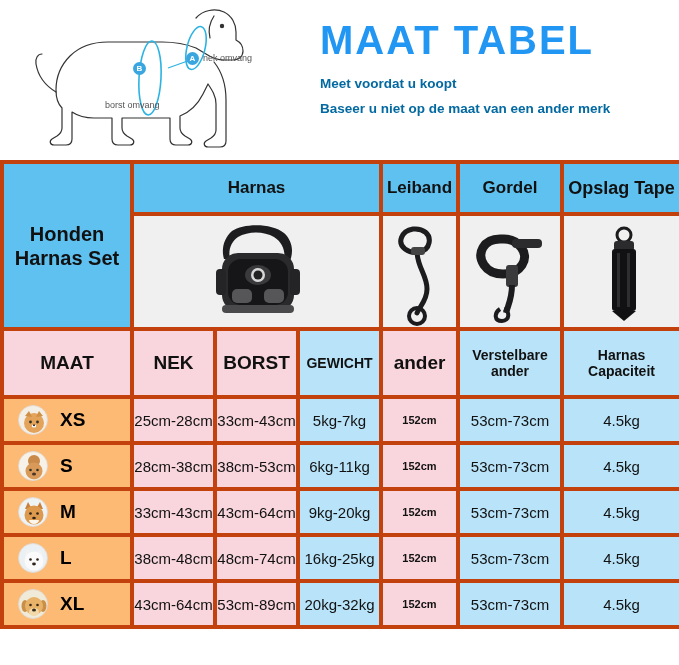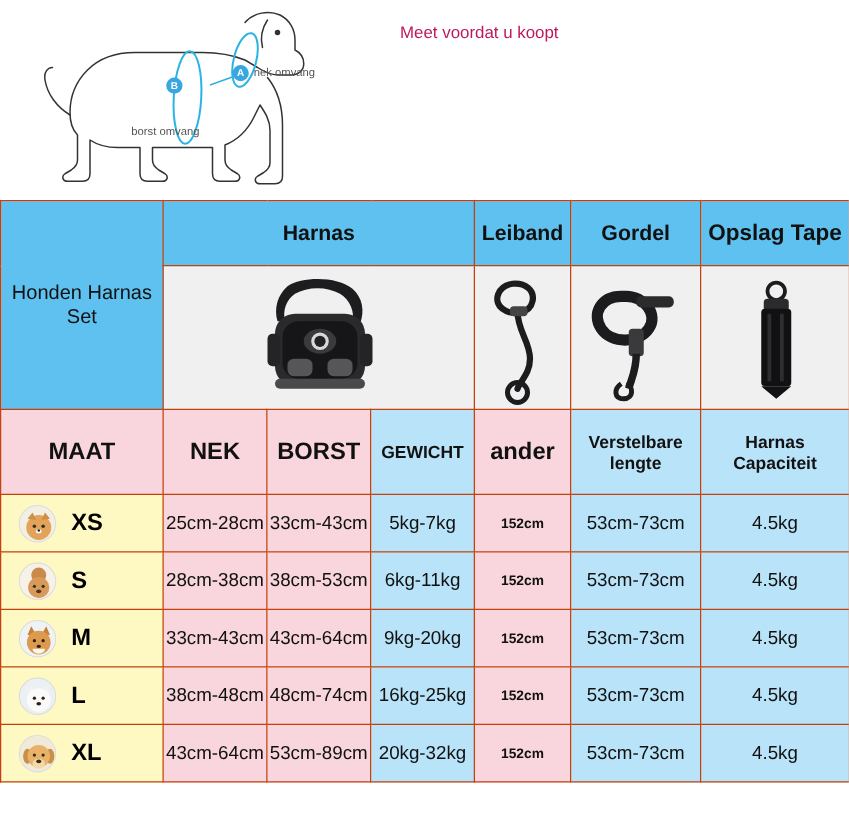--- a/index.html
+++ b/index.html
@@ -52,53 +52,54 @@
   }
   .maat-title {
     color: #2196f3;
     font-size: 40px;
     font-weight: bold;
     letter-spacing: 2px;
     line-height: 1.1;
     margin-bottom: 14px;
   }
   .sub {
-    color: #be185d;
+    color: #0369a1;
     font-size: 13.5px;
     margin-bottom: 10px;
+    font-weight: bold;
   }
 
   
   table.sizechart {
     border-collapse: collapse;
     width: 679px;
     table-layout: fixed;
   }
   table.sizechart td, table.sizechart th {
-    border: 1px solid #c2410c;
+    border: 4px solid #c2410c;
     padding: 0;
     text-align: center;
     vertical-align: middle;
   }
   .blue { background: #5ec1f0; color: #111; }
   .pink { background: #f9d6dd; color: #111; }
   .lblue { background: #b8e3f8; color: #111; }
   .grey { background: #f0f0f0; }
-  .white { background: #fef9c3; }
+  .white { background: #fdba74; }
 
   .r1 { height: 52px; }
   .r2 { height: 115px; }
   .r3 { height: 68px; border-radius: 22px; }
   .rdata { height: 46px; }
 
   .hdr-prod { font-size: 17px; font-weight: bold; }
   .hdr-prod.small { font-size: 18px; line-height: 1.15; }
   .corner {
-    font-size: 16px;
-    font-weight: normal;
+    font-size: 20px;
+    font-weight: bold;
     line-height: 1.2;
   }
   .colhdr { font-size: 14px; font-weight: bold; line-height: 1.15; }
   .colhdr.lg { font-size: 19px; }
   .cell { font-size: 15px; }
   .cell.big { font-size: 11px; font-weight: bold; }
   .sizename { font-size: 19px; font-weight: bold; }
 
   .sizecell {
     display: flex;
@@ -172,21 +173,23 @@
           <path d="M168 68 L196 58" stroke-width="1.2"></path>
         </g>
       </svg>
       <div class="badge" style="left:186px; top:52px;">A</div>
       <div class="badge" style="left:133px; top:62px;">B</div>
       <div class="lbl" style="left:203px; top:53px;">nek omvang</div>
       <div class="lbl" style="left:105px; top:100px;text-align:center;">borst omvang</div>
     </div>
 
     <div class="headtext">
+      <div class="maat-title">MAAT TABEL</div>
       <div class="sub">Meet voordat u koopt</div>
+      <div class="sub">Baseer u niet op de maat van een ander merk</div>
     </div>
   </div>
 
   <table class="sizechart">
     <colgroup>
       <col style="width:130px">
       <col style="width:83px">
       <col style="width:83px">
       <col style="width:83px">
       <col style="width:77px">
@@ -263,21 +266,21 @@
         </div>
       </td>
     </tr>
 
     <tr class="r3">
       <td class="pink colhdr lg">MAAT</td>
       <td class="pink colhdr lg">NEK</td>
       <td class="pink colhdr lg">BORST</td>
       <td class="lblue colhdr">GEWICHT</td>
       <td class="pink colhdr lg">ander</td>
-      <td class="lblue colhdr">Verstelbare lengte</td>
+      <td class="lblue colhdr">Verstelbare ander</td>
       <td class="lblue colhdr">Harnas Capaciteit</td>
     </tr>
 
     <tr class="rdata">
       <td class="white">
         <div class="sizecell">
           <div class="dogav">
             <svg width="30" height="30" viewBox="0 0 30 30">
               <rect width="30" height="30" fill="#f3efe7"></rect>
               <circle cx="15" cy="17" r="10" fill="#e3a35a"></circle>

